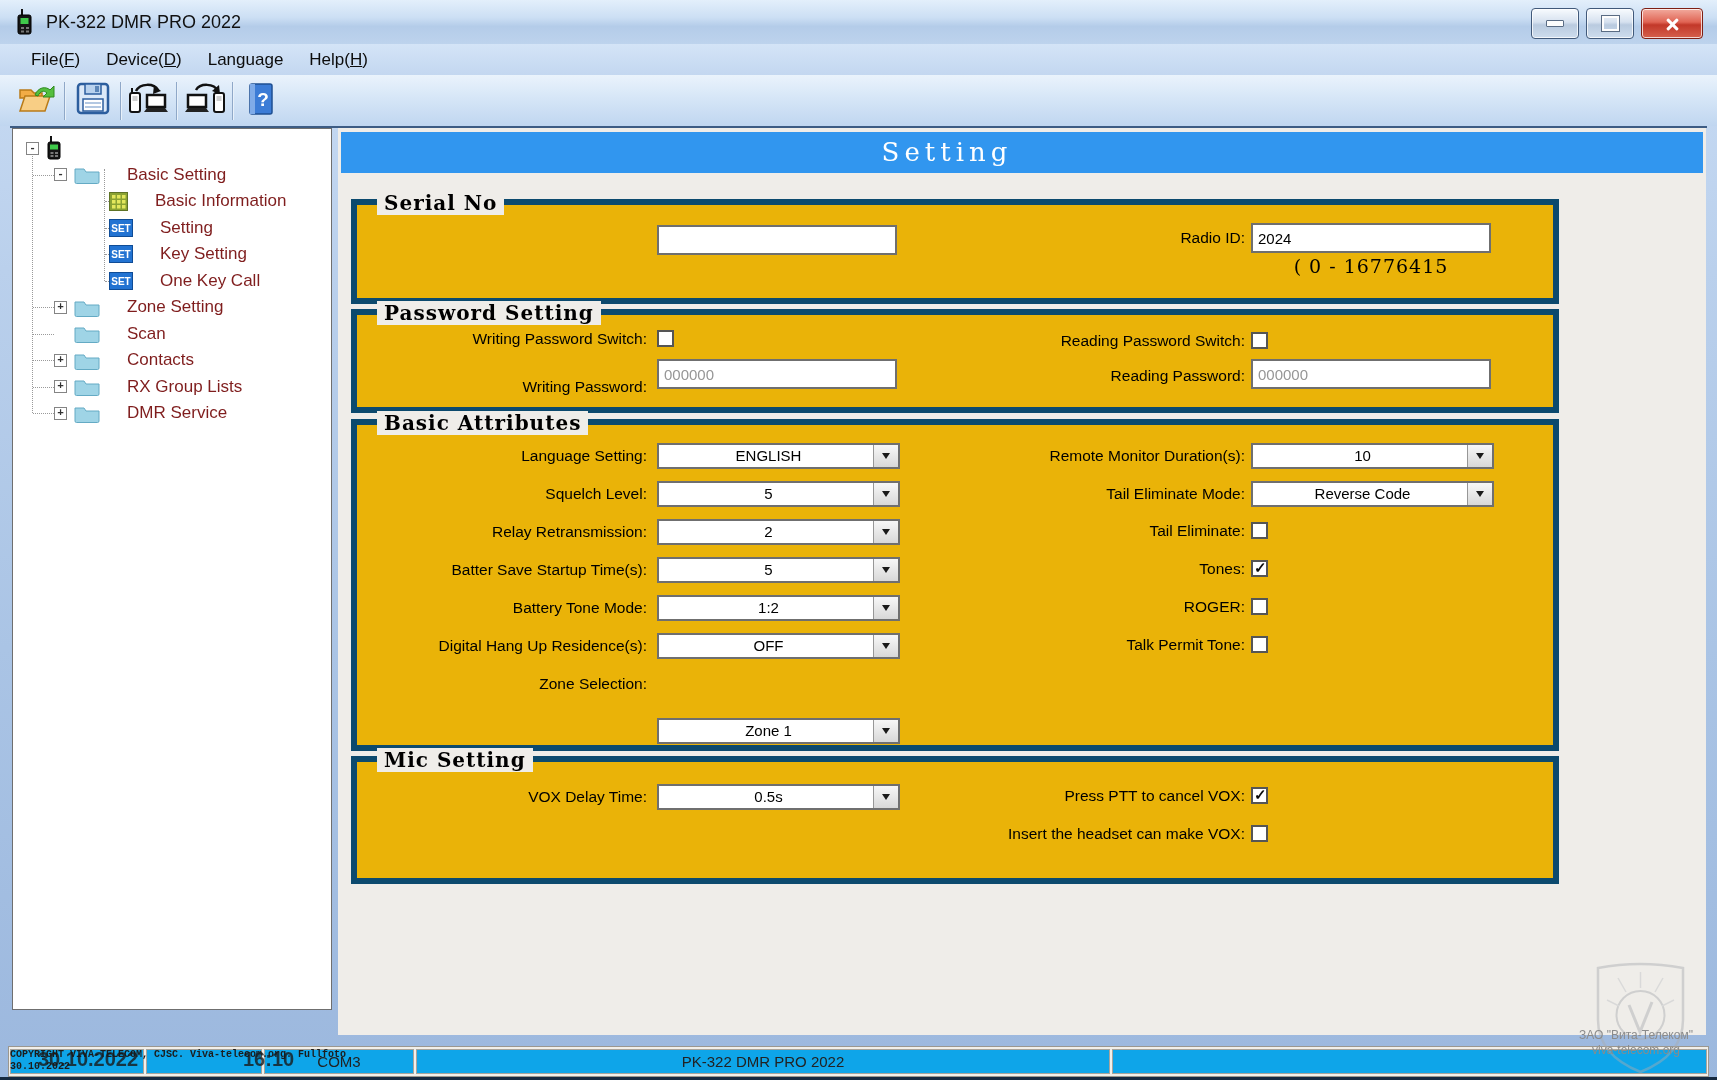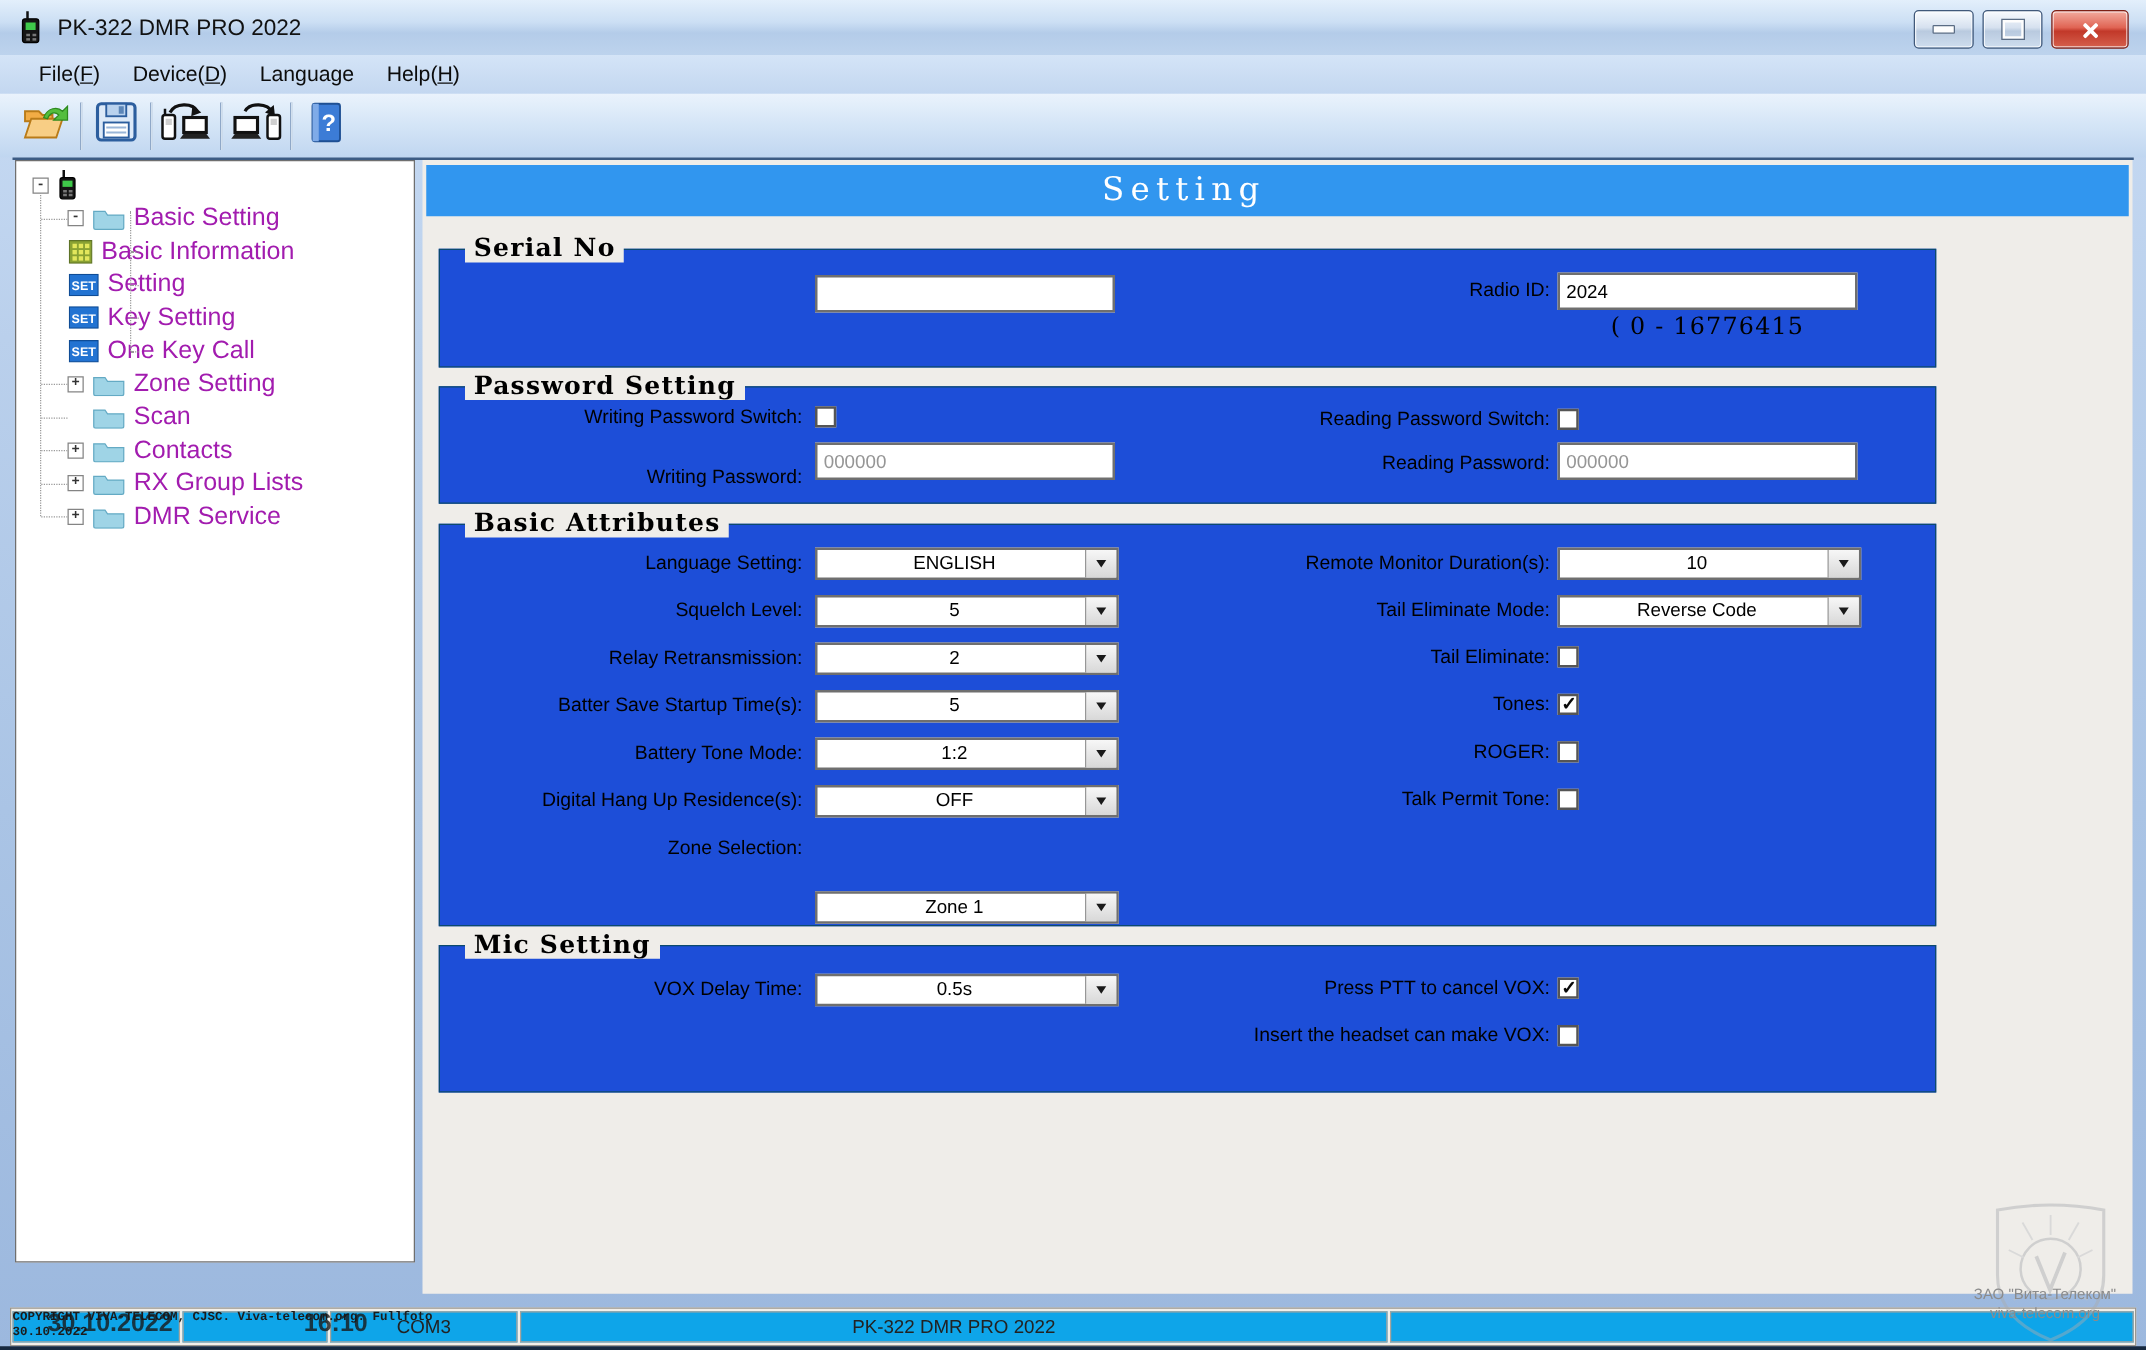--- a/index.html
+++ b/index.html
@@ -37,37 +37,37 @@
     padding-left:12px;box-sizing:border-box;
     background:linear-gradient(180deg,#EAF3FC 0%,#D6E6F7 45%,#C0D6F0 100%);}
   .tbtn{width:50px;height:44px;display:flex;align-items:center;justify-content:center;cursor:pointer;}
   .tsep{width:1px;height:38px;background:#8FA8C8;border-right:1px solid #E8F1FA;margin:0 2px;}
   .hairline{position:absolute;left:10px;top:126px;width:1697px;height:2px;background:#3D5C84;}
 
   
   .treepanel{position:absolute;left:12px;top:128px;width:320px;height:882px;background:#fff;
     border:1px solid #6F6F6F;box-sizing:border-box;padding-top:6px;}
   .trow{position:relative;height:26.5px;display:flex;align-items:center;cursor:pointer;}
-  .lv0{padding-left:13px;} .lv1{padding-left:41px;} .lv2{padding-left:42px;}
+  .lv0{padding-left:13px;} .lv1{padding-left:41px;} .lv2{padding-left:96px;}
   .expand{width:13px;height:13px;box-sizing:border-box;border:1px solid #848484;background:#fff;
     font:bold 11px/11px "Liberation Mono",monospace;text-align:center;color:#333;margin-right:7px;flex:none;z-index:2;}
   .expand:empty{visibility:hidden;}
   .ticon{margin-right:7px;flex:none;display:flex;z-index:2;}
-  .tlabel{font-size:20px;color:#a21caf;white-space:nowrap;}
+  .tlabel{font-size:17px;color:#7f1d1d;white-space:nowrap;margin-left:20px;}
   .vline{position:absolute;border-left:1px dotted #9a9a9a;width:0;z-index:1;}
   .lv1::before{content:"";position:absolute;left:20px;width:21px;top:13px;border-top:1px dotted #9a9a9a;}
   .lv2::before{content:"";position:absolute;left:92px;width:6px;top:13px;border-top:1px dotted #9a9a9a;}
 
   
   .content{position:absolute;left:338px;top:128px;width:1368px;height:907px;background:#EFEDE9;}
   .pageheader{position:absolute;left:3px;top:4px;width:1362px;height:41px;background:#3196EF;}
   .ptitle{display:block;width:1212px;text-align:center;font-family:"DejaVu Serif",serif;
     font-size:26px;line-height:41px;color:#fff;letter-spacing:5px;}
 
-  .group{position:absolute;left:13px;width:1196px;border:1px solid #0c4a6e;background:#1d4ed8;}
+  .group{position:absolute;left:13px;width:1196px;border:6px solid #0c4a6e;background:#eab308;}
   .gtitle{position:absolute;top:-14px;left:20px;background:#EFEDE9;padding:0 7px;
     font-family:"DejaVu Serif",serif;font-weight:bold;font-size:20px;color:#000;letter-spacing:1px;white-space:nowrap;}
   .flabel{position:absolute;width:290px;text-align:right;font-size:15.5px;line-height:26px;color:#000;white-space:nowrap;}
   .tinput{position:absolute;width:240px;height:30px;border:2px solid #6F6F6F;background:#fff;
     box-sizing:border-box;font-family:"Liberation Sans",sans-serif;font-size:15px;padding:2px 5px;color:#000;outline:none;}
   .tinput.muted{color:#969696;}
   .combo{position:absolute;width:243px;height:26px;border:2px solid #6F6F6F;background:#fff;
     box-sizing:border-box;display:flex;cursor:default;}
   .cval{flex:1;font-size:15px;line-height:21px;padding-left:5px;color:#000;white-space:nowrap;overflow:hidden;text-align:center;}
   .cbtn{width:24px;flex:none;background:linear-gradient(180deg,#F7F7F7,#D8D8D8);

